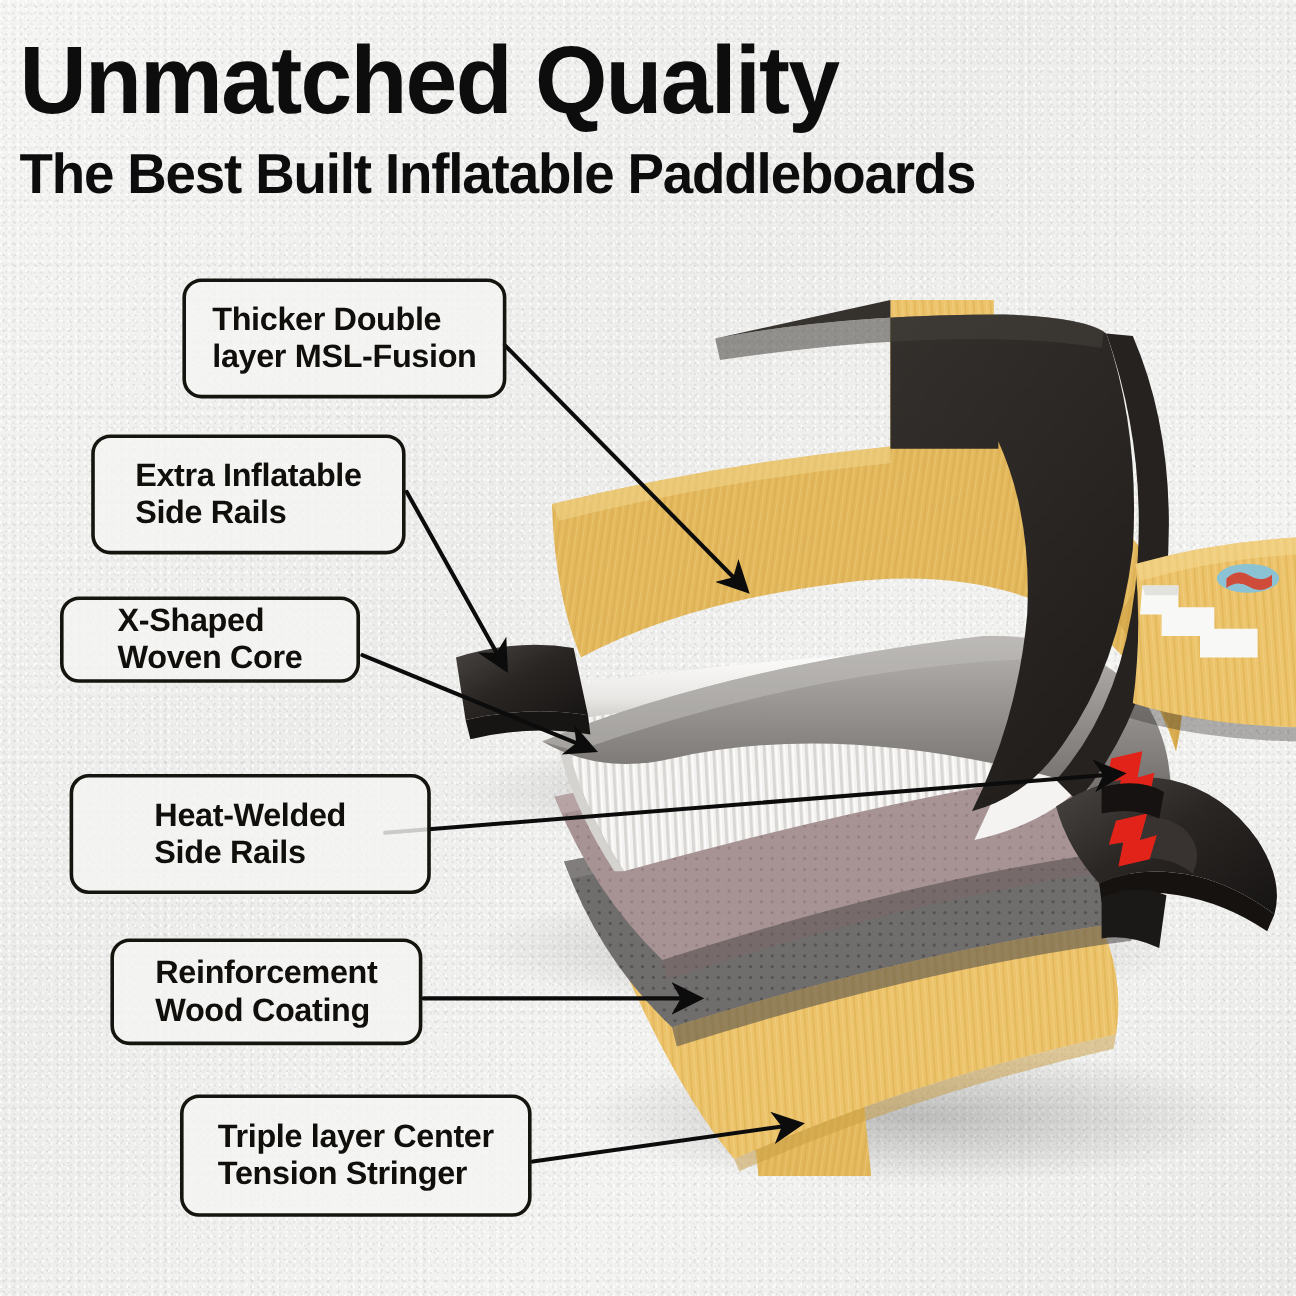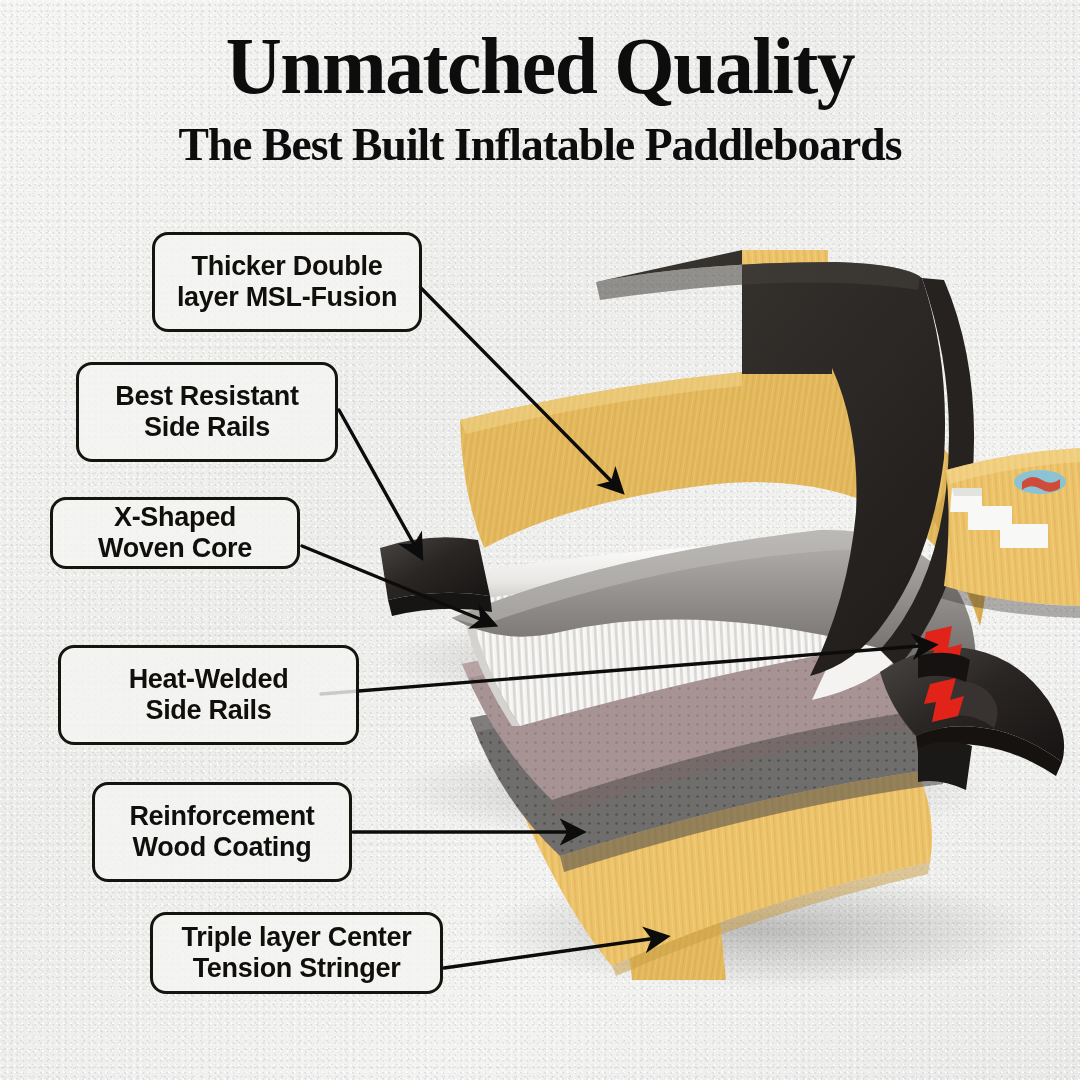--- a/index.html
+++ b/index.html
@@ -24,51 +24,51 @@
     opacity:1;
   }
   #bg-grain{
     position:absolute;inset:0;opacity:.5;
     background-image:
       repeating-linear-gradient(0deg, rgba(0,0,0,.016) 0 1px, transparent 1px 3px),
       repeating-linear-gradient(90deg, rgba(0,0,0,.014) 0 1px, transparent 1px 4px);
   }
 
   
-  #heading-block{position:absolute;left:0;top:26px;width:1080px;text-align:center;z-index:40;font-family:Liberation Serif, serif;}
+  #heading-block{position:absolute;left:0;top:26px;width:1080px;text-align:left;z-index:40;}
   #title{
     font-size:80px;font-weight:bold;letter-spacing:-1.5px;color:#0d0d0d;
     line-height:1.02;margin:0;font-stretch:condensed;
     transform:scaleX(.97);
   }
   #subtitle{
     font-size:47px;font-weight:bold;letter-spacing:-1px;color:#0d0d0d;
     line-height:1.05;margin:12px 0 0 0;
     transform:scaleX(.97);
   }
 
   
   .callout{
     position:absolute;z-index:35;
     border:3px solid #15140f;border-radius:16px;
     background:rgba(244,244,243,.82);
     display:flex;align-items:center;justify-content:center;
-    text-align:center;box-sizing:border-box;
+    box-sizing:border-box;
     padding:9px 14px;
   }
   .callout .ctext{
     font-size:27px;font-weight:bold;line-height:1.16;color:#100f0c;
     letter-spacing:-.3px;white-space:pre-line;
   }
   #callout-0{left:152px;top:232px;width:270px;height:100px;}
   #callout-1{left:76px;top:362px;width:262px;height:100px;}
   #callout-2{left:50px;top:497px;width:250px;height:72px;}
   #callout-3{left:58px;top:645px;width:301px;height:100px;}
-  #callout-4{left:92px;top:782px;width:260px;height:100px;}
-  #callout-5{left:150px;top:912px;width:293px;height:82px;}
+  #callout-4{left:92px;top:782px;width:260px;height:89px;}
+  #callout-5{left:150px;top:912px;width:293px;height:102px;}
 
   
   #leaders{position:absolute;inset:0;z-index:34;pointer-events:none;}
 
   
   #artwork{position:absolute;left:0;top:0;width:1080px;height:1080px;z-index:20;}
 </style>
 </head>
 <body>
 
@@ -265,21 +265,21 @@
 <div id="heading-block">
   <div id="title">Unmatched Quality</div>
   <div id="subtitle">The Best Built Inflatable Paddleboards</div>
 </div>
 
 <div class="callout" id="callout-0">
   <span class="ctext">Thicker Double
 layer MSL-Fusion</span>
 </div>
 <div class="callout" id="callout-1">
-  <span class="ctext">Best Resistant
+  <span class="ctext">Extra Inflatable
 Side Rails</span>
 </div>
 <div class="callout" id="callout-2">
   <span class="ctext">X-Shaped
 Woven Core</span>
 </div>
 <div class="callout" id="callout-3">
   <span class="ctext">Heat-Welded
 Side Rails</span>
 </div>

